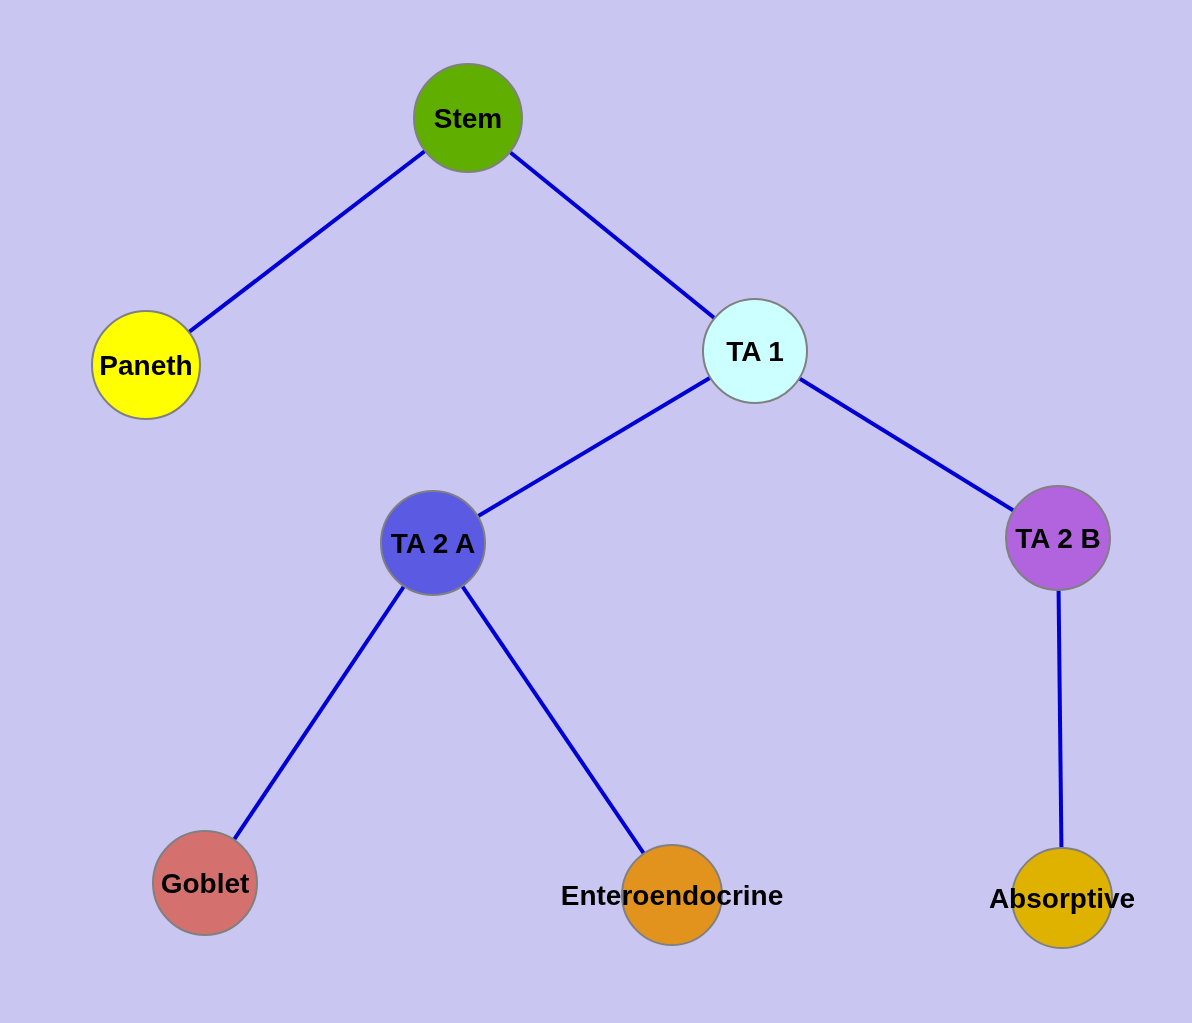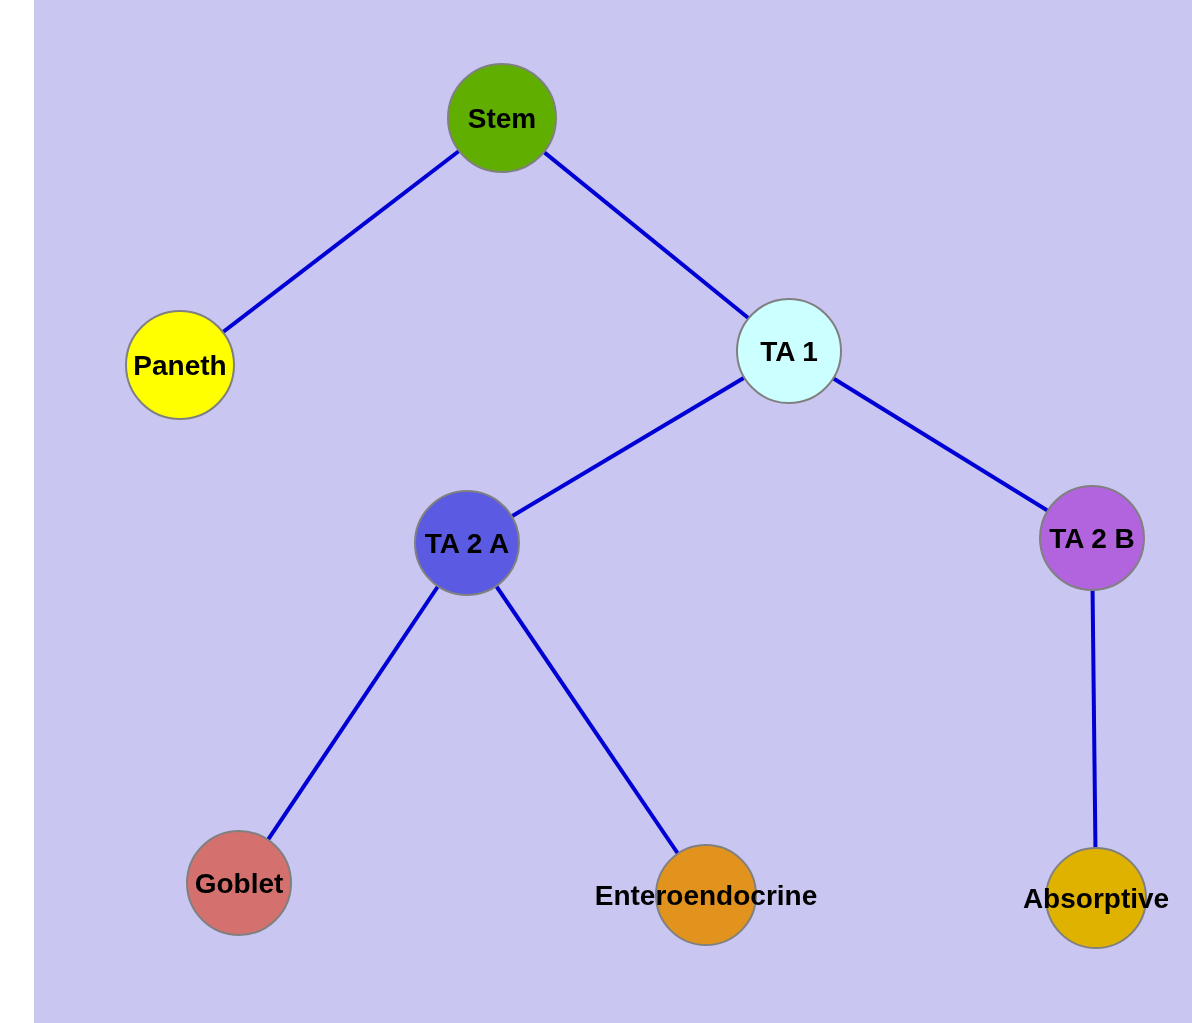--- a/index.html
+++ b/index.html
@@ -7,21 +7,20 @@
     padding: 0;
     width: 1192px;
     height: 1023px;
     overflow: hidden;
     font-family: "Liberation Sans", sans-serif;
   }
   #stage {
     position: relative;
     width: 1096px;
     height: 1023px;
-    padding-left: 34px;
   }
   svg {
     display: block;
   }
   .node-label {
     font-family: "Liberation Sans", sans-serif;
     font-weight: bold;
     font-size: 28px;
     text-anchor: middle;
     pointer-events: none;

